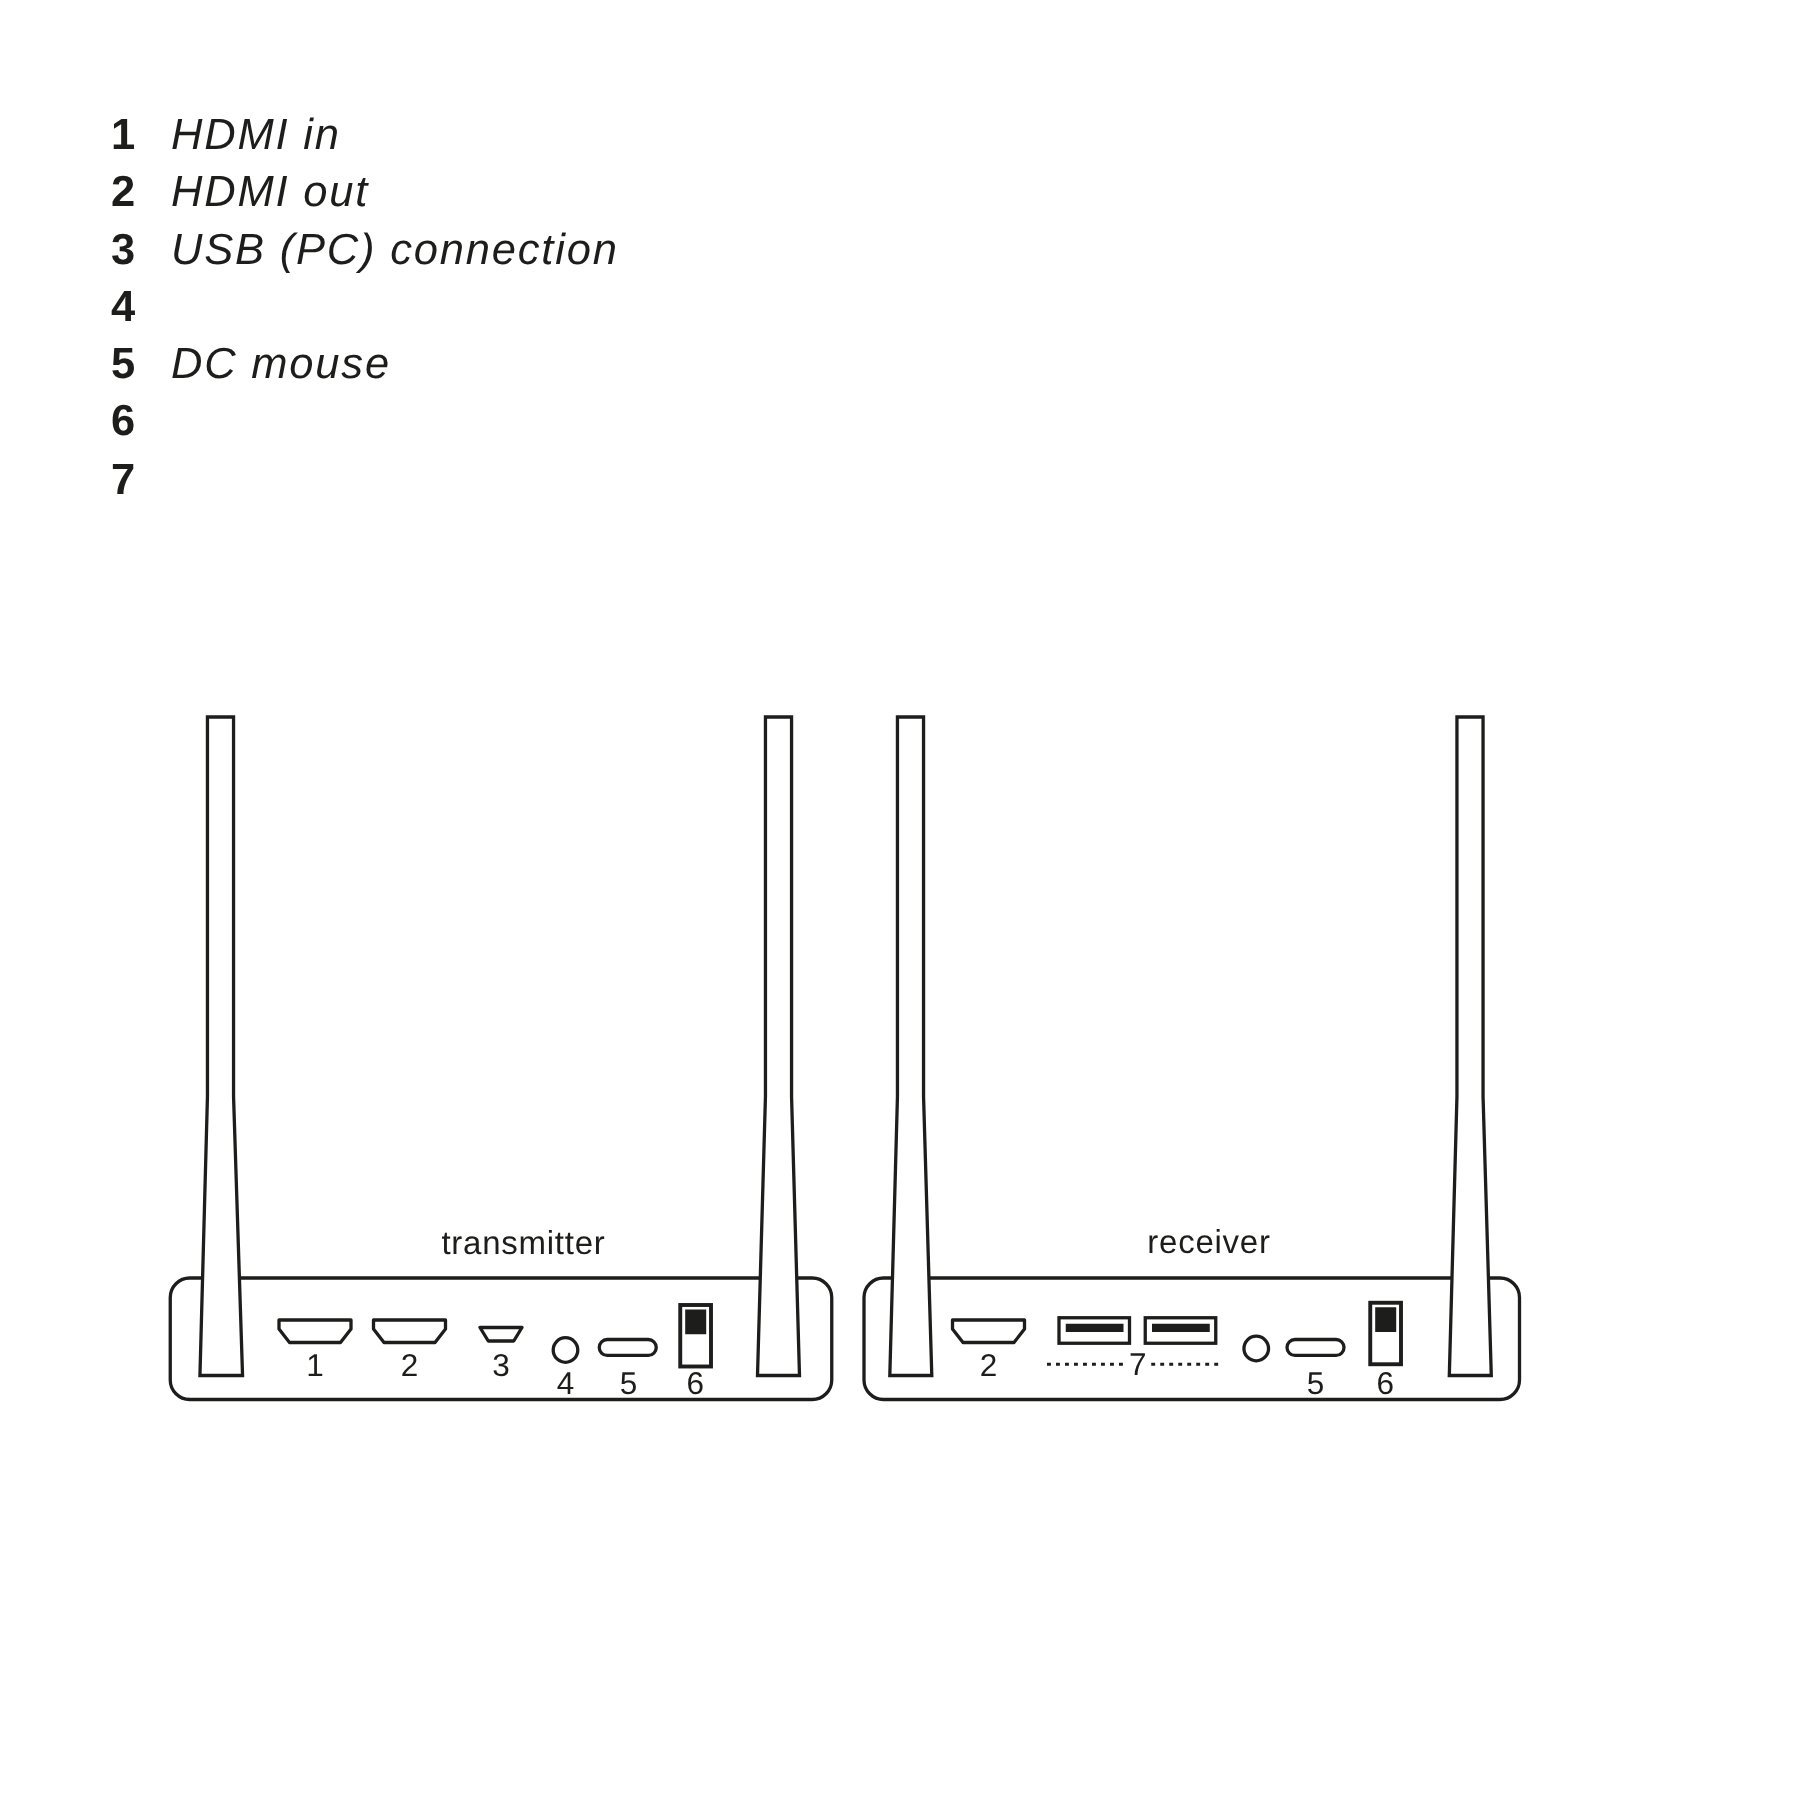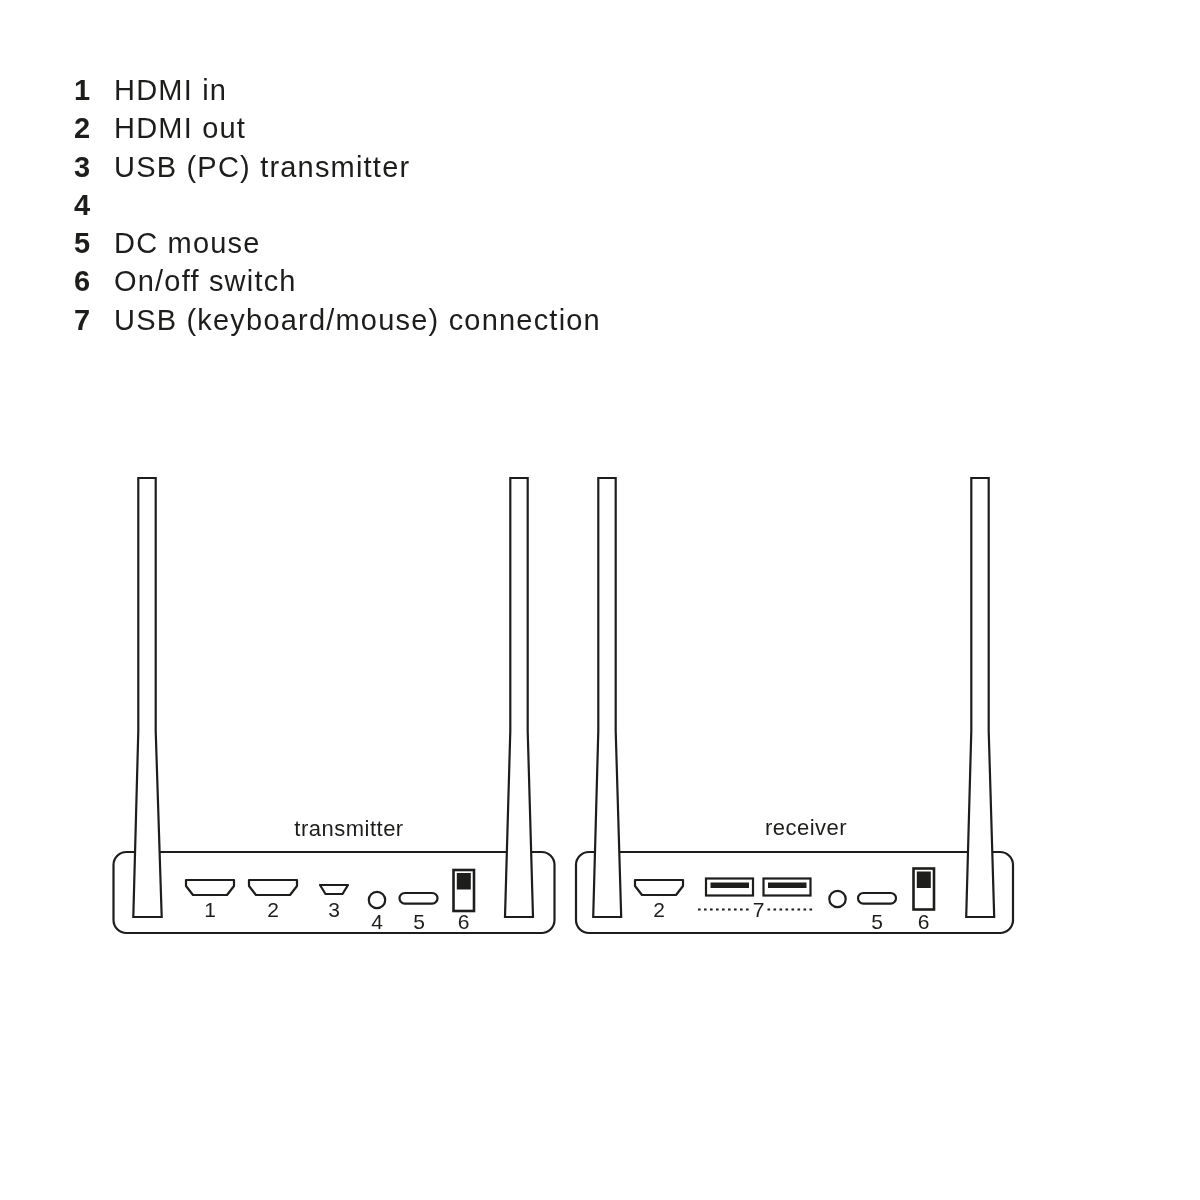--- a/index.html
+++ b/index.html
@@ -30,20 +30,21 @@
     white-space: nowrap;
   }
   .legend-num {
     width: 40px;
     flex: 0 0 40px;
     font-weight: 700;
     letter-spacing: 0;
   }
   .legend-label {
     font-weight: 400;
+    font-style: italic;
   }
   #diagram {
     position: absolute;
     left: 0;
     top: 0;
   }
   .outline {
     fill: #ffffff;
     stroke: #1d1d1b;
     stroke-width: 2.2;
@@ -84,36 +85,34 @@
     <div class="legend-row">
       <span class="legend-num">1</span>
       <span class="legend-label">HDMI in</span>
     </div>
     <div class="legend-row">
       <span class="legend-num">2</span>
       <span class="legend-label">HDMI out</span>
     </div>
     <div class="legend-row">
       <span class="legend-num">3</span>
-      <span class="legend-label">USB (PC) transmitter</span>
+      <span class="legend-label">USB (PC) connection</span>
     </div>
     <div class="legend-row">
       <span class="legend-num">4</span>
     </div>
     <div class="legend-row">
       <span class="legend-num">5</span>
       <span class="legend-label">DC mouse</span>
     </div>
     <div class="legend-row">
       <span class="legend-num">6</span>
-      <span class="legend-label">On/off switch</span>
     </div>
     <div class="legend-row">
       <span class="legend-num">7</span>
-      <span class="legend-label">USB (keyboard/mouse) connection</span>
     </div>
   </div>
 
   <svg id="diagram" width="1200" height="1200" viewBox="0 0 1200 1200">
 
     <g>
       <rect class="outline" x="113.5" y="852" width="441" height="81" rx="13"></rect>
 
       <polygon class="outline" stroke-width="2" points="138.3,478 155.7,478 155.7,731 161.7,917 133.3,917 138.3,731"></polygon>
       <polygon class="outline" stroke-width="2" points="510.3,478 527.7,478 527.7,731 533,917 505,917 510.3,731"></polygon>

